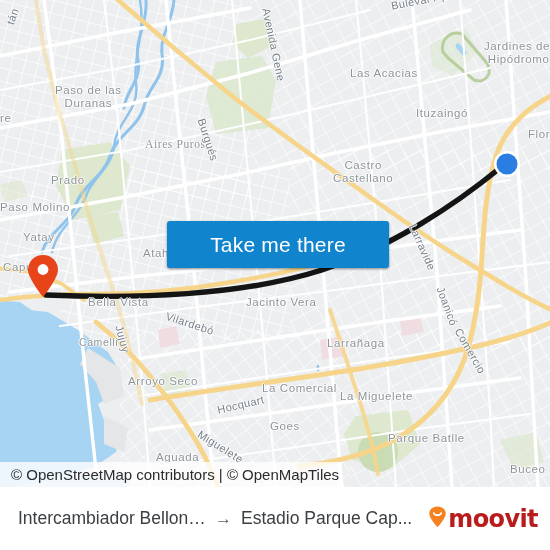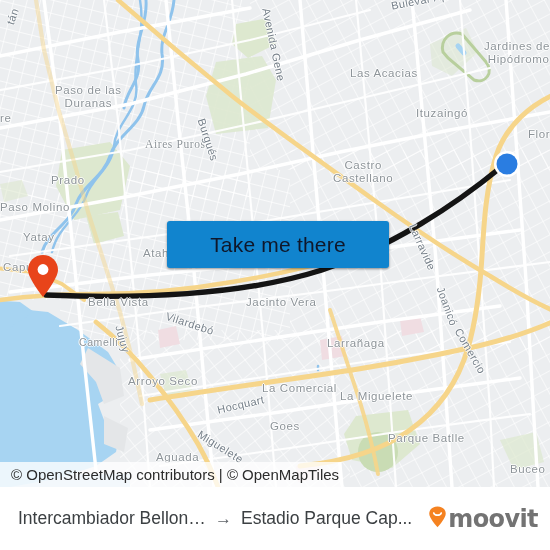--- a/index.html
+++ b/index.html
@@ -76,21 +76,21 @@
   
   #cta-button {
     position: absolute;
     left: 167px;
     top: 221px;
     width: 222px;
     height: 47px;
     background: #1184ce;
     border: 0;
     border-radius: 3px;
-    color: #0f172a;
+    color: #ffffff;
     font-family: "Liberation Sans", sans-serif;
     font-size: 21px;
     font-weight: 400;
     letter-spacing: 0.2px;
     cursor: pointer;
     box-shadow: 0 1px 3px rgba(0,0,0,0.28), 0 1px 2px rgba(0,0,0,0.18);
     display: flex;
     align-items: center;
     justify-content: center;
     padding: 0;
@@ -147,21 +147,21 @@
   #moovit-logo {
     margin-left: auto;
     display: flex;
     align-items: center;
     flex: 0 0 auto;
   }
   #moovit-wordmark {
     font-family: "DejaVu Sans", sans-serif;
     font-size: 24px;
     font-weight: bold;
-    color: #737373;
+    color: #b91c1c;
     letter-spacing: -0.6px;
     line-height: 1;
     margin-left: 1px;
   }
 </style>
 </head>
 <body>
 
 <div id="app">
 

